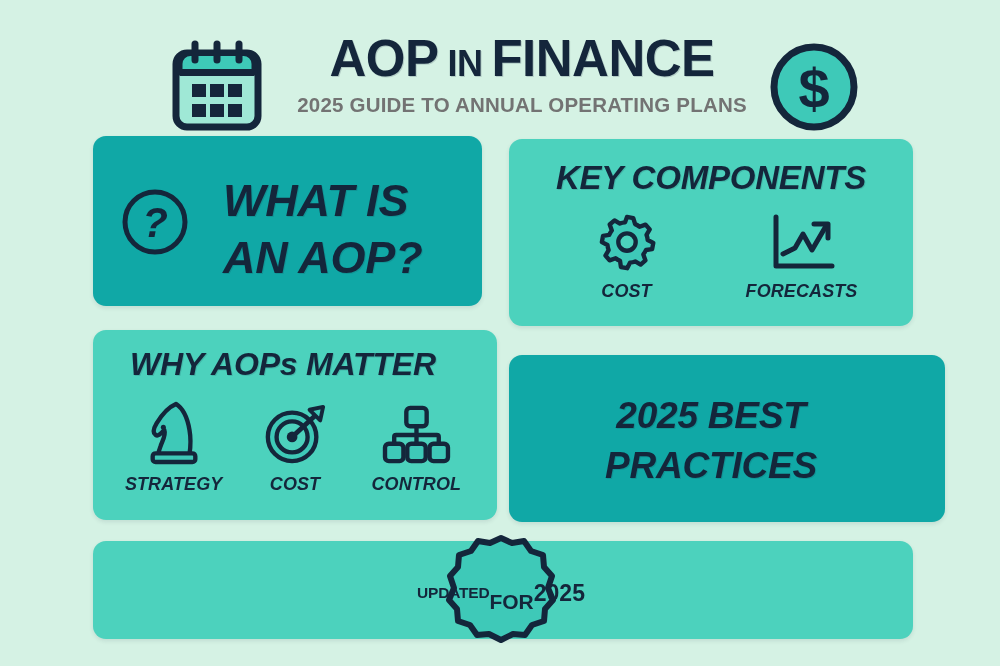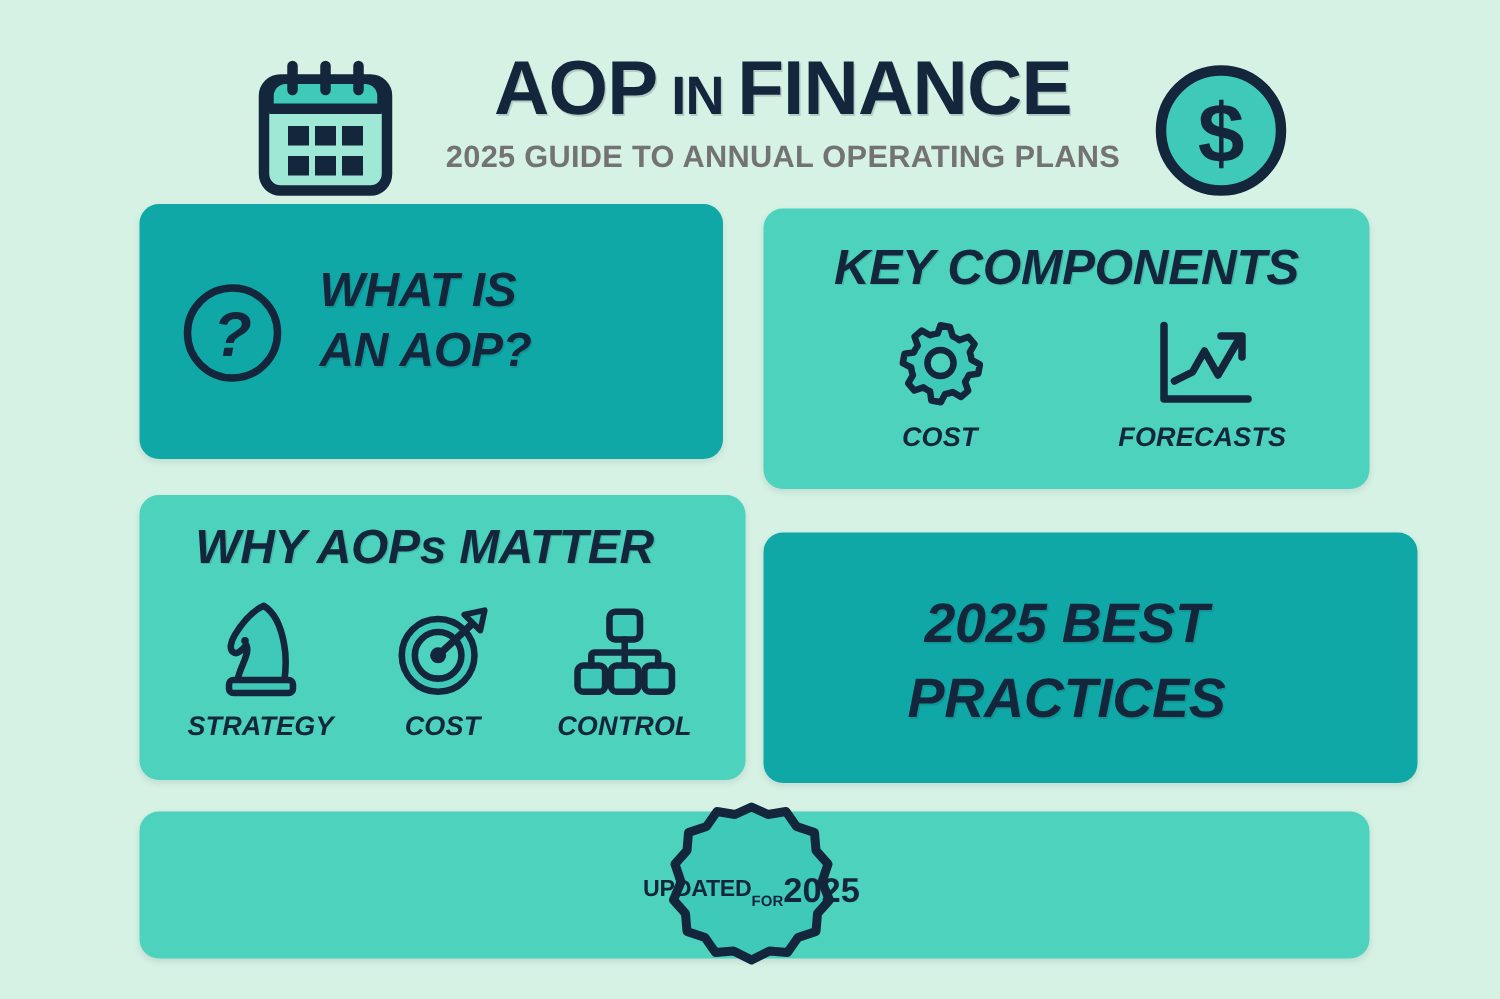--- a/index.html
+++ b/index.html
@@ -39,21 +39,21 @@
 
   .card-h {
     color:#14263b; font-weight:bold; letter-spacing:-0.2px;
     text-shadow:1px 1px 0 rgba(20,38,59,.15);
   }
 
   
   #card-what { left:93px;  top:136px; width:389px; height:170px; }
   #card-what .q { position:absolute; left:27px; top:51px; width:70px; height:70px; }
   #card-what .card-h {
-    position:absolute; left:120px; top:37px; font-size:32px; line-height:1.26;
+    position:absolute; left:130px; top:37px; font-size:45px; line-height:1.26;
   }
 
   
   #card-key { left:509px; top:139px; width:404px; height:187px; }
   #card-key .card-h {
     position:absolute; left:0; top:20px; width:404px; text-align:center; font-size:33px;
   }
   #card-key .row { position:absolute; left:30px; top:70px; width:350px; display:flex; }
   #card-key .cell { flex:1; text-align:center; }
   #card-key .cell .ic { height:62px; display:flex; align-items:flex-end; justify-content:center; }
@@ -82,21 +82,21 @@
 
   
   #footer-bar { left:93px; top:541px; width:820px; height:98px; }
   .badge { position:absolute; left:438px; top:534px; width:126px; height:118px; }
   .badge-text {
     position:absolute; left:438px; top:534px; width:126px; height:118px;
     display:flex; flex-direction:row; align-items:center; justify-content:center;
     color:#14263b; font-weight:bold; pointer-events:none;
   }
   .badge-text .l1 { font-size:15.5px; letter-spacing:-0.2px; }
-  .badge-text .l2 { font-size:10px; margin-top:17px; }
+  .badge-text .l2 { font-size:21px; margin-top:17px; }
   .badge-text .l3 { font-size:23px; margin-top:1px; }
 </style>
 </head>
 <body>
 
 <div class="stage">
 
   <div class="header">
 
     <div class="cal-icon">

